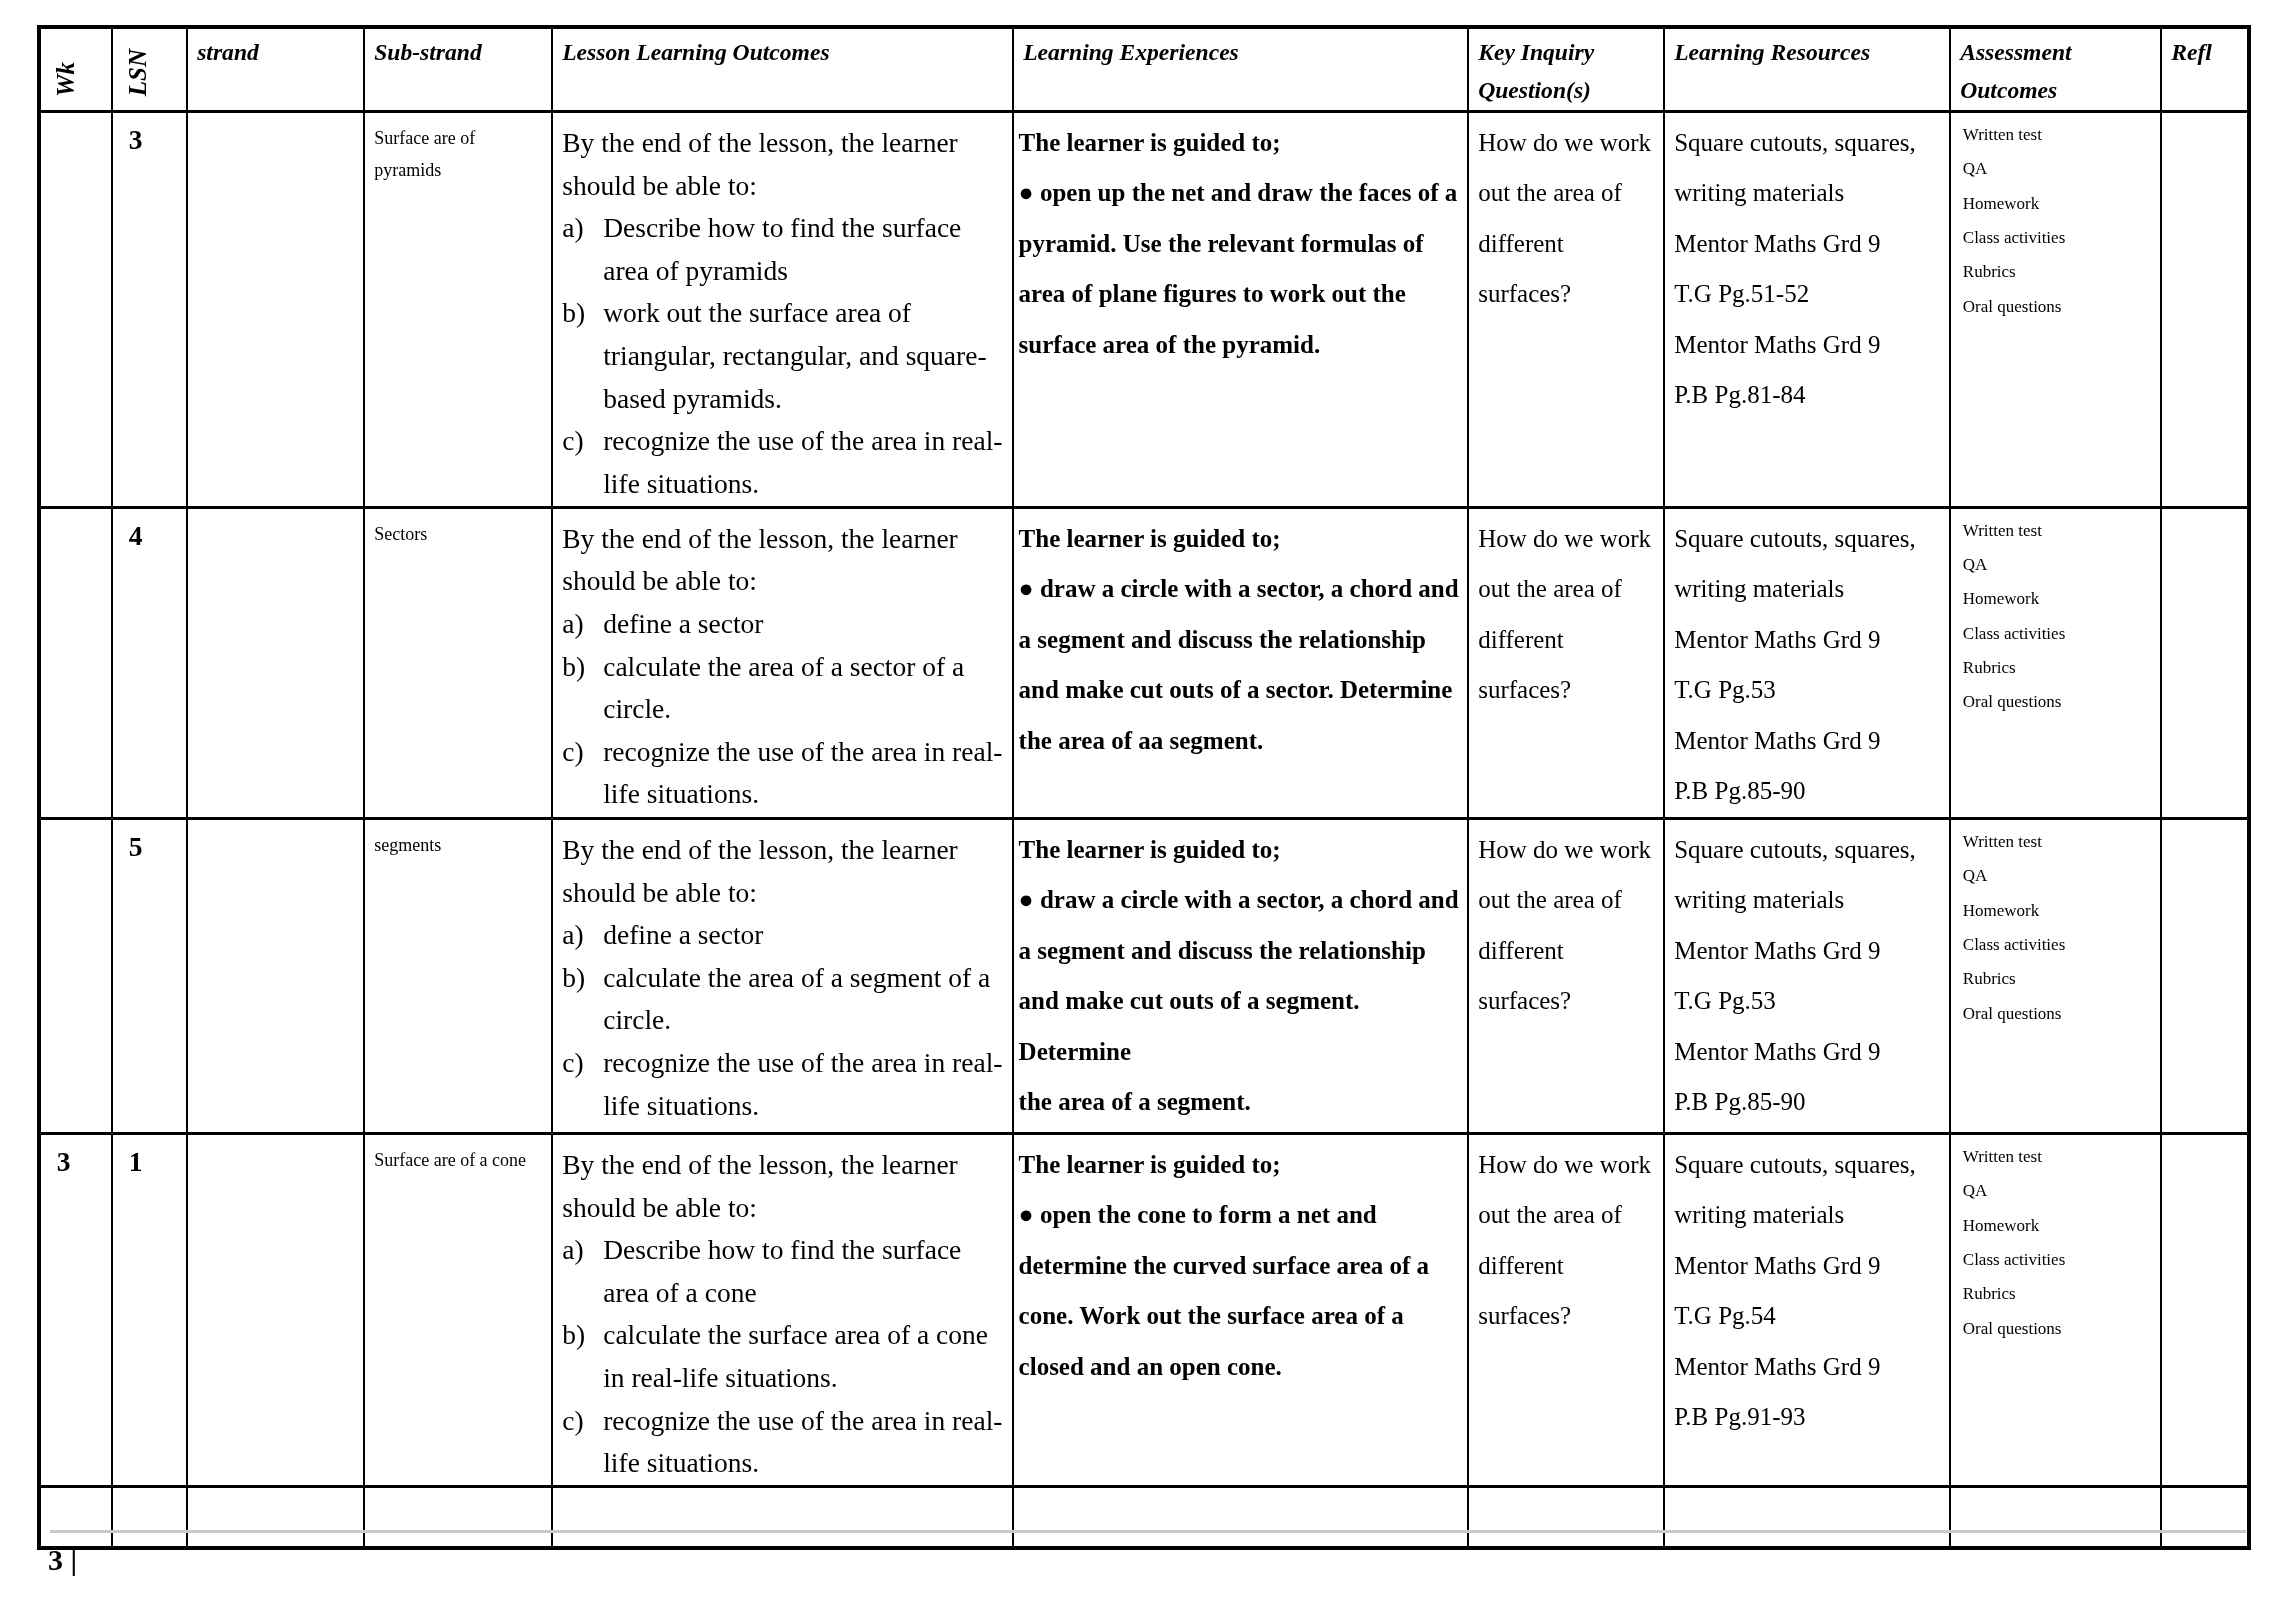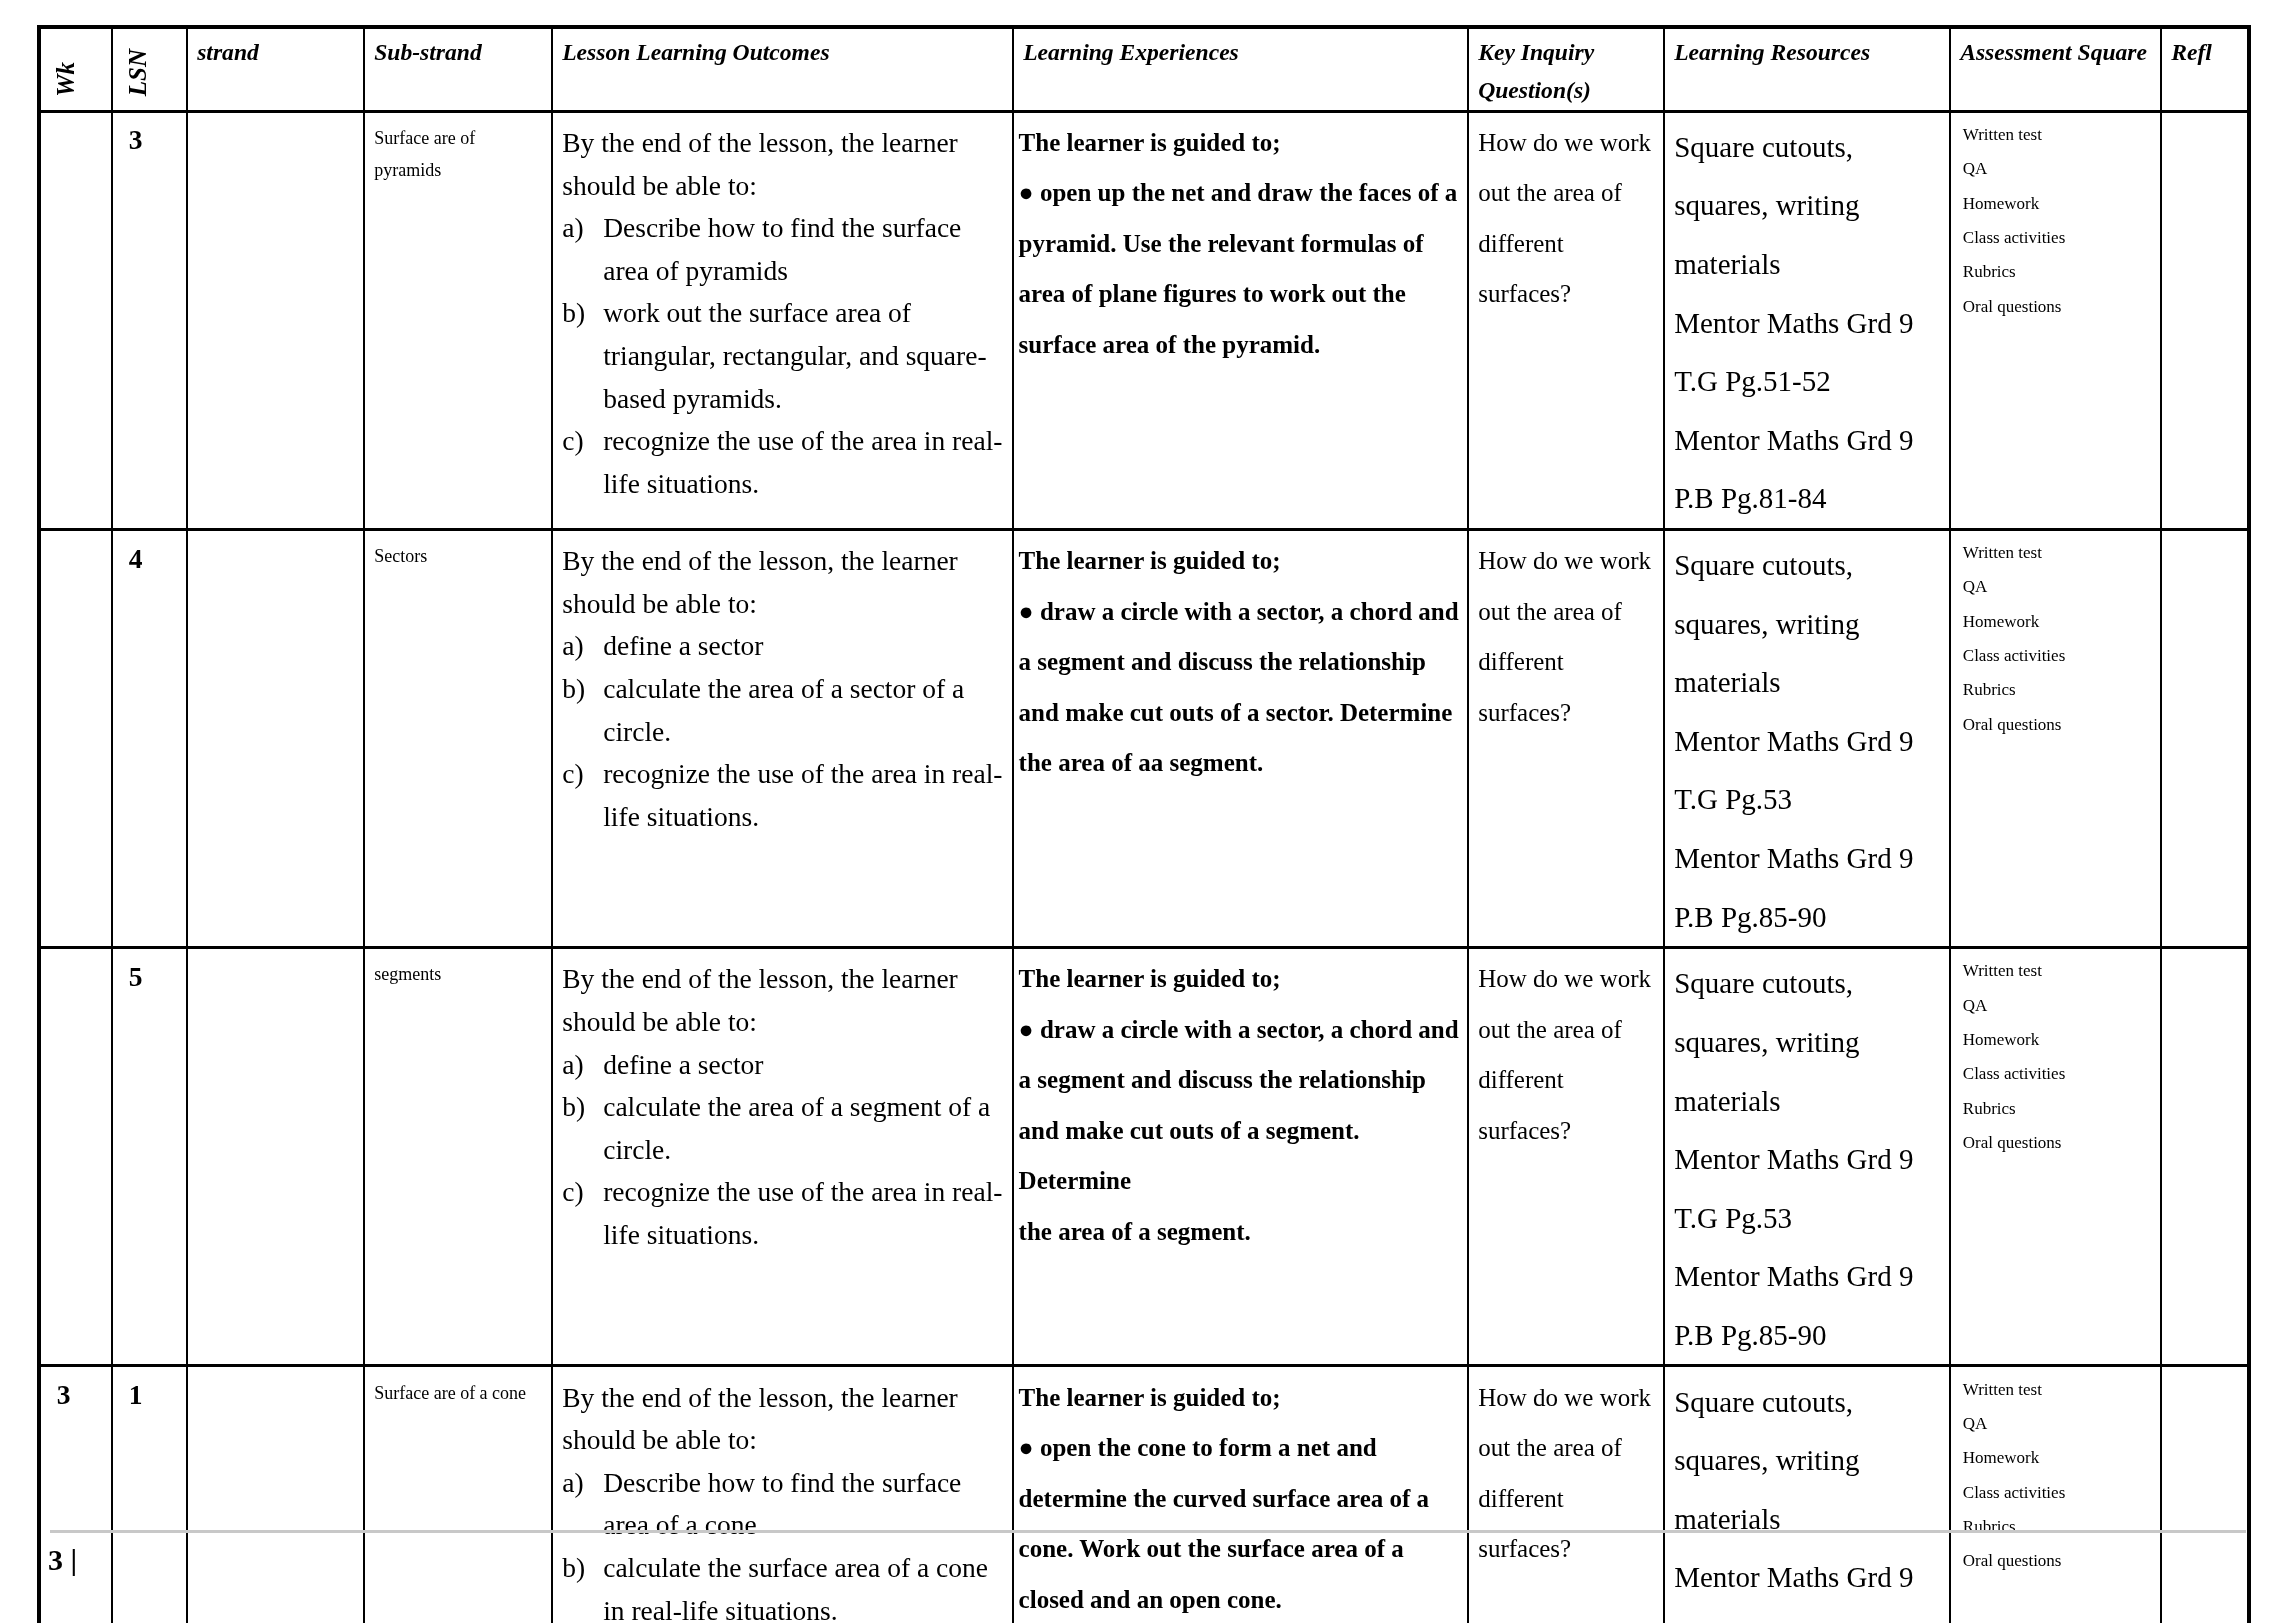--- a/index.html
+++ b/index.html
@@ -71,21 +71,21 @@
     white-space:pre-line;
     font-weight:bold;
   }
   td.c-kiq{
     font-size:25px;
     line-height:2.02;
     padding:5.2px 9.2px 0 9.2px;
     margin-top:24px;
   }
   td.c-lr{
-    font-size:29px;
+    font-size:25px;
     line-height:2.02;
     padding:5.2px 5.2px 0 9.2px;
     white-space:pre-line;
     margin-top:19px;
   }
   td.c-am{
     font-size:17px;
     line-height:2.02;
     padding:5.2px 5.2px 0 11.8px;
     white-space:pre-line;
@@ -128,21 +128,21 @@
     <thead>
       <tr style="height:70px">
         <th class="vert"><span class="vtext">Wk</span></th>
         <th class="vert"><span class="vtext">LSN</span></th>
         <th>strand</th>
         <th>Sub-strand</th>
         <th>Lesson Learning Outcomes</th>
         <th>Learning Experiences</th>
         <th>Key Inquiry Question(s)</th>
         <th>Learning Resources</th>
-        <th>Assessment Square</th>
+        <th>Assessment Outcomes</th>
         <th>Refl</th>
       </tr>
     </thead>
 
     <tbody>
       <tr style="height:371px">
         <td class="c-num"></td>
         <td class="c-num">3</td>
         <td class="c-strand"></td>
         <td class="c-sub">Surface are of pyramids</td>

